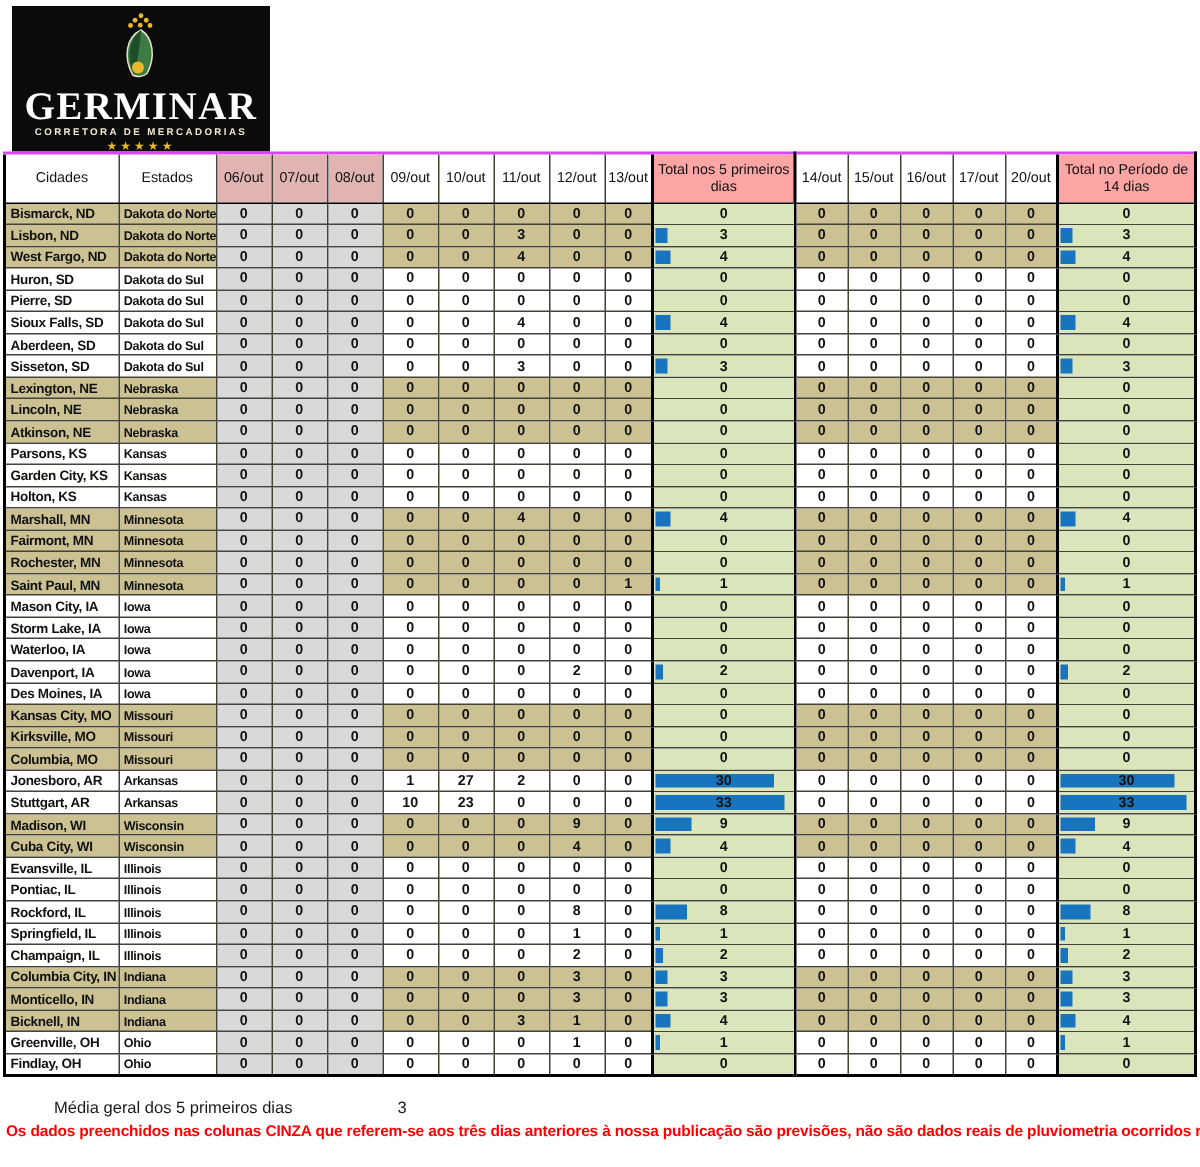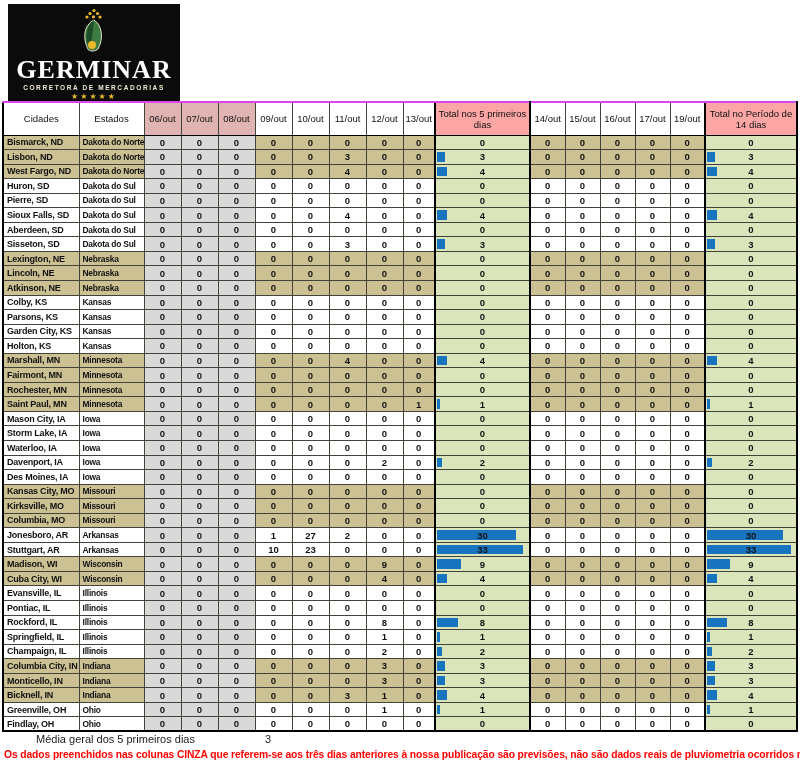--- a/index.html
+++ b/index.html
@@ -92,21 +92,21 @@
           <th>09/out</th>
           <th>10/out</th>
           <th>11/out</th>
           <th>12/out</th>
           <th>13/out</th>
           <th class="h-total">Total nos 5 primeiros dias</th>
           <th>14/out</th>
           <th>15/out</th>
           <th>16/out</th>
           <th>17/out</th>
-          <th>19/out</th>
+          <th>20/out</th>
           <th class="h-total">Total no Período de 14 dias</th>
         </tr>
       </thead>
     <tbody>
         <tr class="tan gstart">
           <td class="c-city">Bismarck, ND</td>
           <td class="c-state">Dakota do Norte</td>
           <td class="c-gray">0</td>
           <td class="c-gray">0</td>
           <td class="c-gray">0</td>
@@ -290,39 +290,20 @@
           <td class="c-day">0</td>
           <td class="c-day">0</td>
           <td class="c-day">0</td>
           <td class="c-day">0</td>
           <td class="c-day">0</td>
           <td class="c-total"><div class="dbar" style="background: rgb(24, 116, 190); width: 0px;"></div><span class="tval">0</span></td>
         </tr>
         <tr class="tan">
           <td class="c-city">Atkinson, NE</td>
           <td class="c-state">Nebraska</td>
-          <td class="c-gray">0</td>
-          <td class="c-gray">0</td>
-          <td class="c-gray">0</td>
-          <td class="c-day">0</td>
-          <td class="c-day">0</td>
-          <td class="c-day">0</td>
-          <td class="c-day">0</td>
-          <td class="c-day">0</td>
-          <td class="c-total"><div class="dbar" style="background: rgb(24, 116, 190); width: 0px;"></div><span class="tval">0</span></td>
-          <td class="c-day">0</td>
-          <td class="c-day">0</td>
-          <td class="c-day">0</td>
-          <td class="c-day">0</td>
-          <td class="c-day">0</td>
-          <td class="c-total"><div class="dbar" style="background: rgb(24, 116, 190); width: 0px;"></div><span class="tval">0</span></td>
-        </tr>
-        <tr class="white gstart">
-          <td class="c-city">Colby, KS</td>
-          <td class="c-state">Kansas</td>
           <td class="c-gray">0</td>
           <td class="c-gray">0</td>
           <td class="c-gray">0</td>
           <td class="c-day">0</td>
           <td class="c-day">0</td>
           <td class="c-day">0</td>
           <td class="c-day">0</td>
           <td class="c-day">0</td>
           <td class="c-total"><div class="dbar" style="background: rgb(24, 116, 190); width: 0px;"></div><span class="tval">0</span></td>
           <td class="c-day">0</td>

